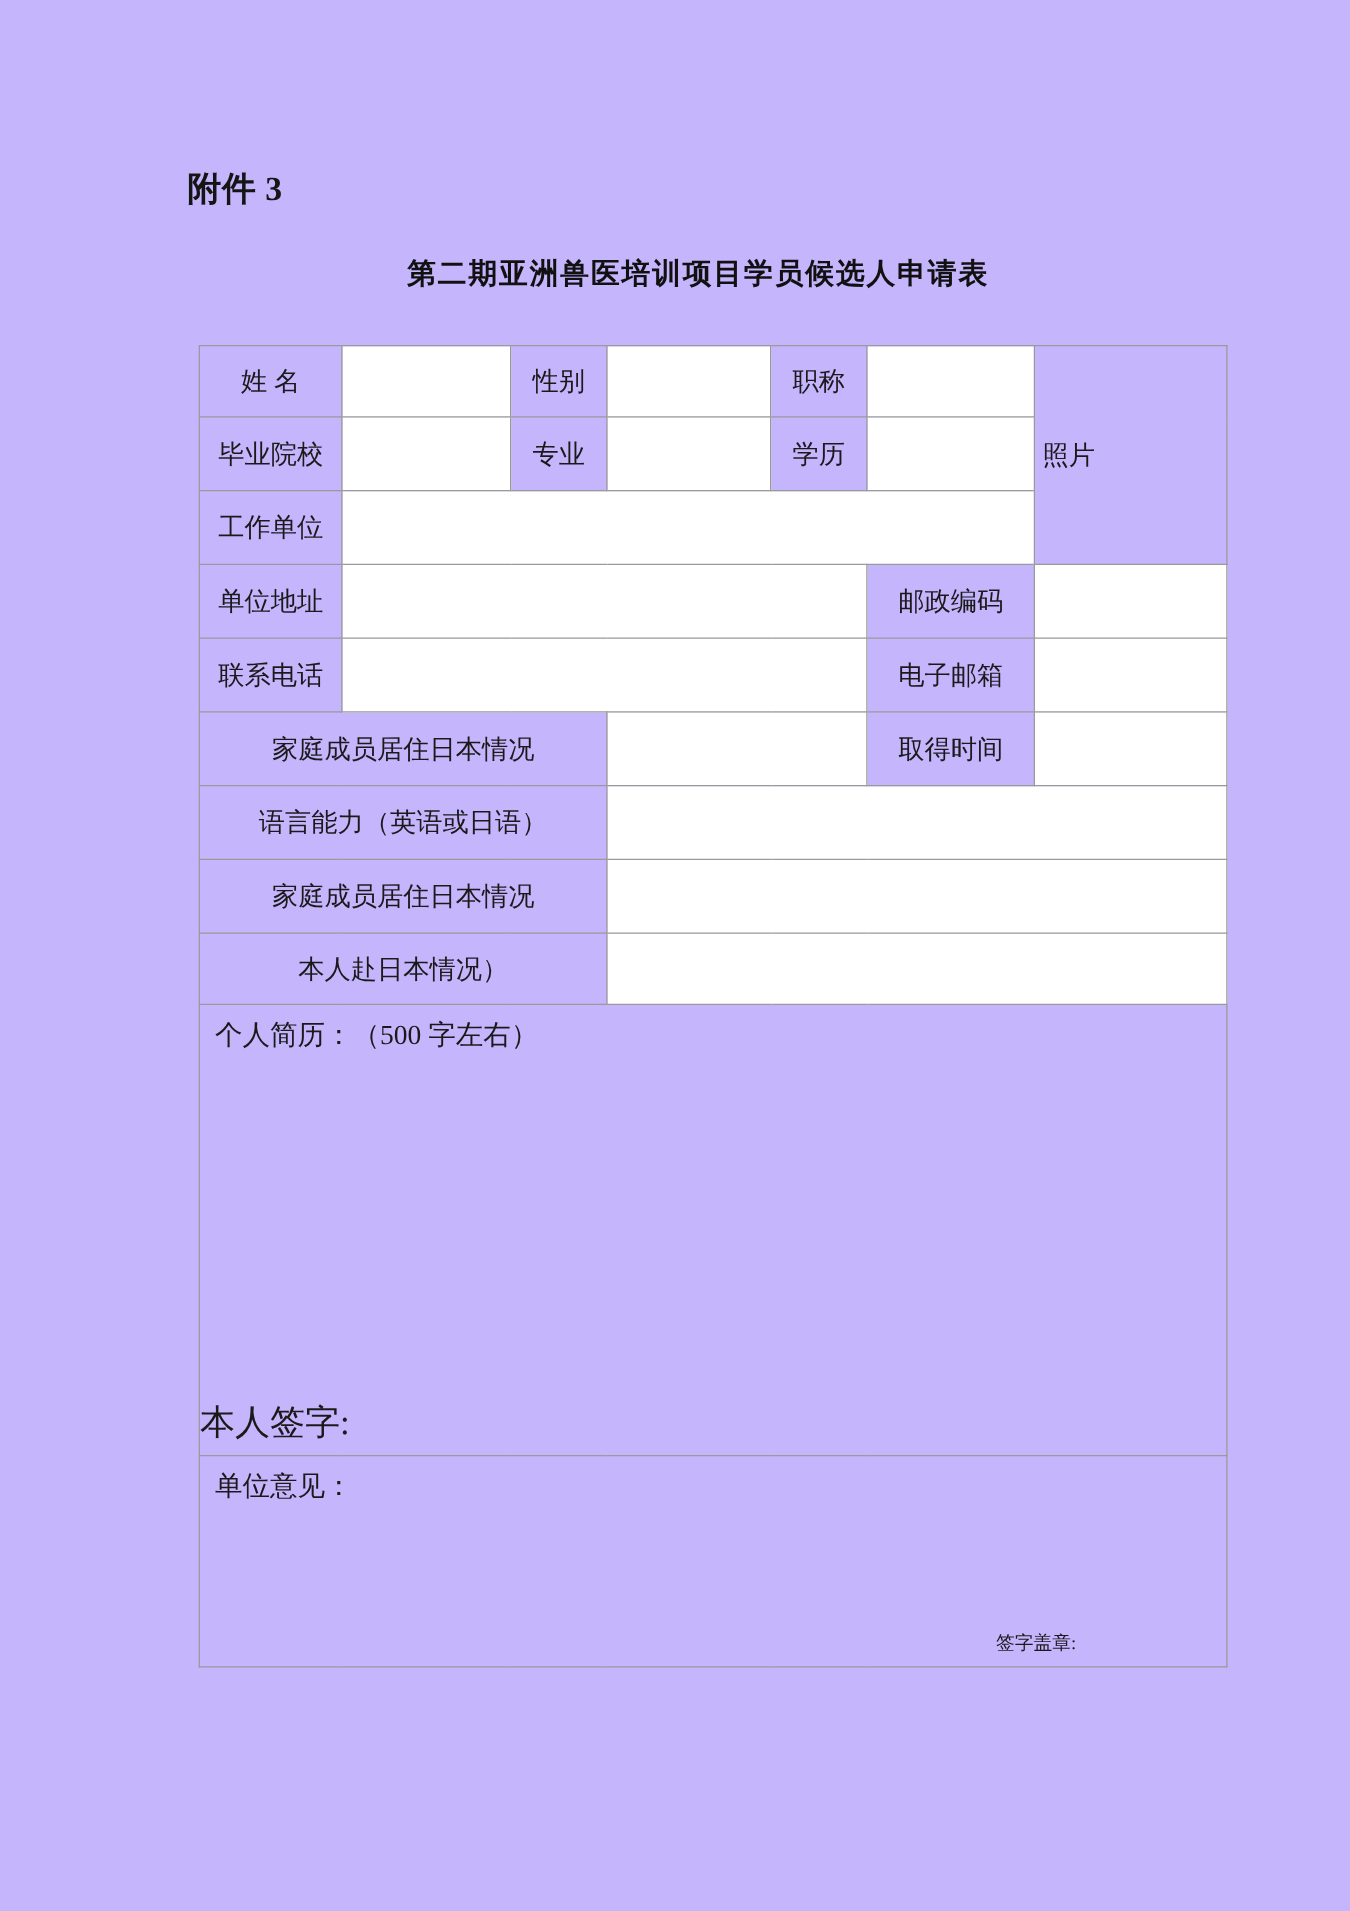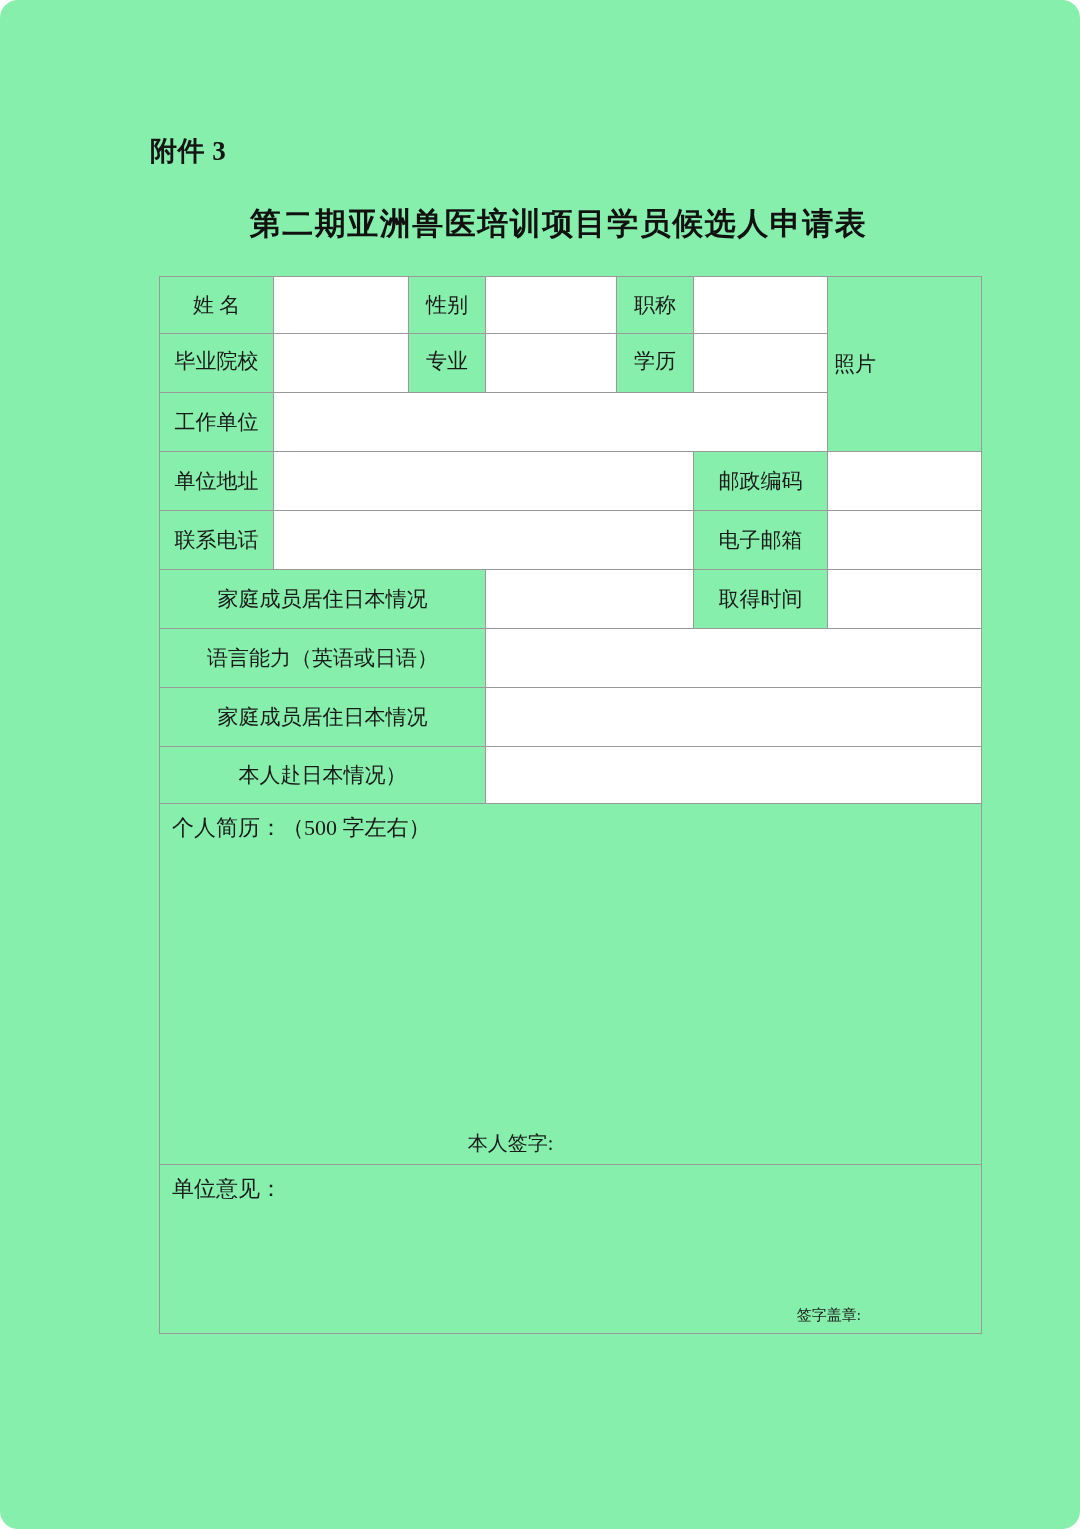--- a/index.html
+++ b/index.html
@@ -12,42 +12,41 @@
     height: 1529px;
     font-family: "Liberation Serif", "DejaVu Serif", serif;
     color: #1a1a1a;
     position: relative;
     overflow: hidden;
   }
 
   .page {
     position: absolute;
     inset: 0;
-    background: #86efac;
-    border-radius: 18px;
+    background: #c4b5fd;
   }
 
   
   .attachment-label {
     position: absolute;
     left: 150px;
     top: 133px;
     font-size: 27px;
     font-weight: bold;
     letter-spacing: 0.5px;
     color: #151515;
   }
 
   .doc-title {
     position: absolute;
     left: 0;
     right: 0;
     top: 203px;
     text-align: center;
-    font-size: 31px;
+    font-size: 23px;
     font-weight: bold;
     letter-spacing: 1.5px;
     color: #111111;
     padding-left: 37px;
   }
 
   
   .form-table {
     position: absolute;
     left: 133px;
@@ -65,21 +64,21 @@
     vertical-align: middle;
     line-height: 1.25;
   }
   .lbl {
     text-align: center;
     white-space: nowrap;
   }
   .val { background: #ffffff; }
 
   .r-name td { height: 56px; }
-  .r-school td { height: 58px; font-family: Liberation Mono, monospace; }
+  .r-school td { height: 58px; }
   .r-work td { height: 58px; }
   .r-addr td { height: 58px; }
   .r-phone td { height: 58px; }
   .r-cert td { height: 58px; }
   .r-lang td { height: 58px; }
   .r-family td { height: 58px; }
   .r-japan td { height: 56px; }
 
   .photo-cell {
     text-align: left;
@@ -98,22 +97,21 @@
     left: 12px;
     top: 10px;
     font-size: 22px;
     white-space: nowrap;
   }
   .resume-sign {
     position: absolute;
     left: 0;
     right: 0;
     bottom: 8px;
-    text-align: center;
-    font-size: 20px;
+    font-size: 28px;
     padding-right: 120px;
   }
 
   
   .opinion-cell {
     height: 168px;
     vertical-align: top;
     position: relative;
     padding: 0;
   }

